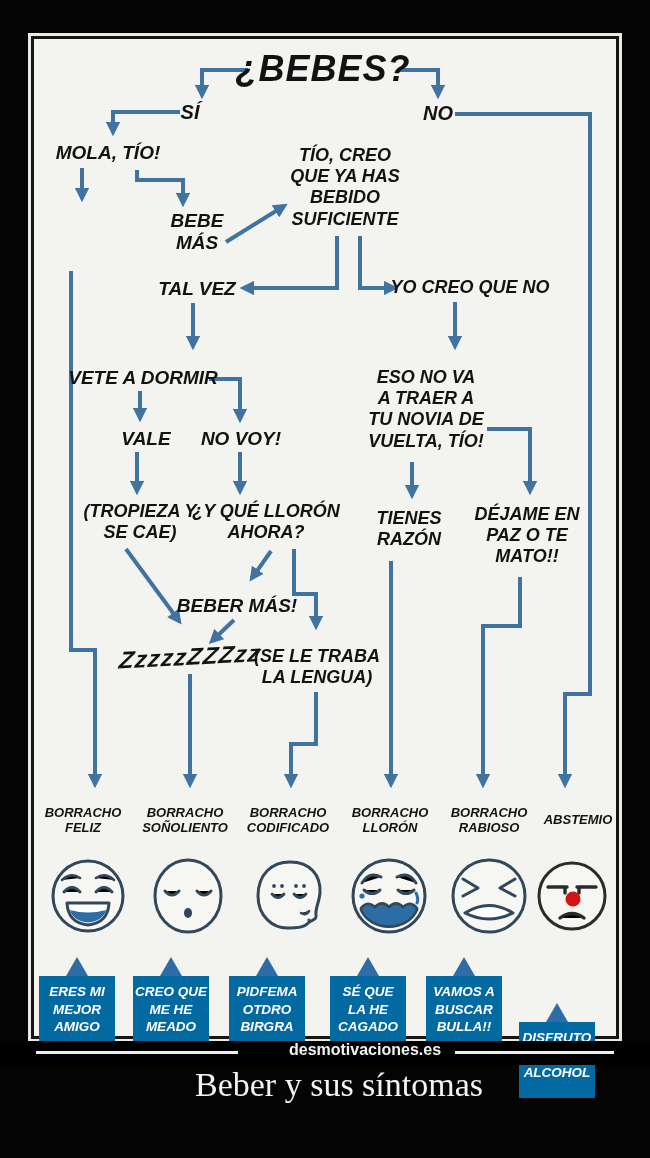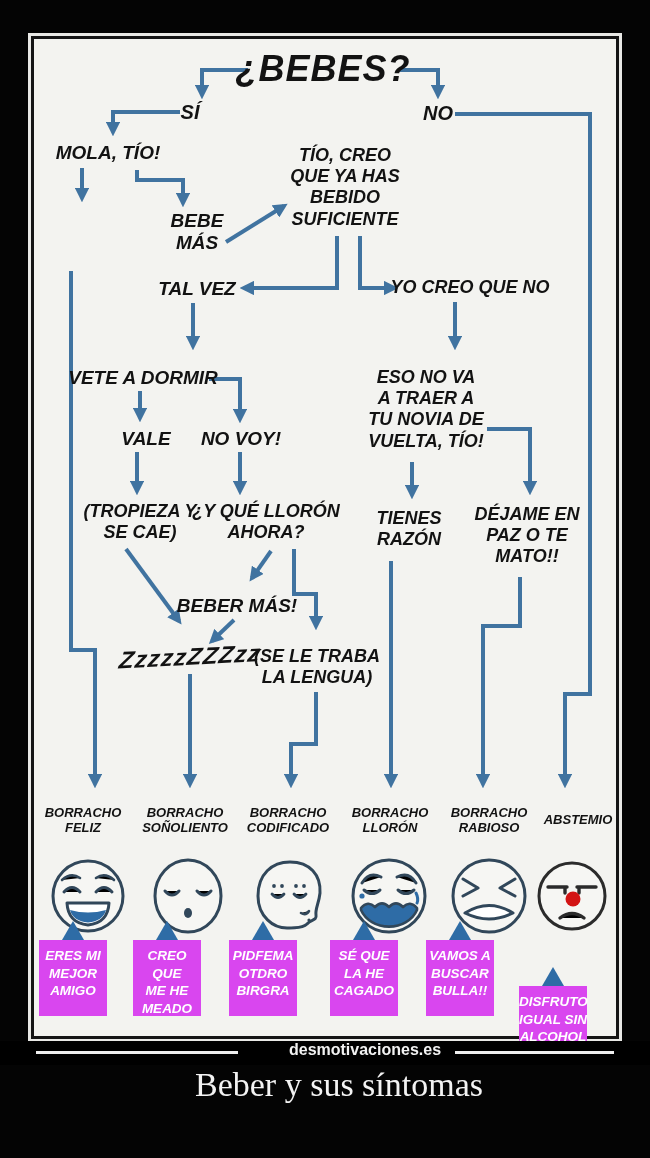--- a/index.html
+++ b/index.html
@@ -12,22 +12,22 @@
         font-weight:bold;font-style:italic;text-align:center;white-space:pre-line;
         line-height:1.18;font-size:18px;}
   .fs30{font-size:36px;letter-spacing:1px;}
   .fs20{font-size:20px;}
   .fs19{font-size:19px;}
   .zzz{font-size:24px;transform:translate(-50%,-50%) skewX(-10deg) rotate(-3deg);letter-spacing:1px;}
   .outcome-label{position:absolute;transform:translate(-50%,-50%);z-index:3;color:#121212;
         font-weight:bold;font-style:italic;text-align:center;white-space:pre-line;
         font-size:13px;line-height:1.18;}
   .face{position:absolute;width:80px;height:80px;z-index:3;}
-  .bubble{position:absolute;top:940px;width:68px;height:76px;box-sizing:border-box;z-index:3;
-        background:#d946ef;color:#ffffff;font-weight:bold;font-style:italic;font-size:13.5px;
+  .bubble{position:absolute;top:976px;width:76px;height:76px;box-sizing:border-box;z-index:3;
+        background:#0369a1;color:#ffffff;font-weight:bold;font-style:italic;font-size:13.5px;
         line-height:1.3;text-align:center;white-space:pre-line;padding-top:7px;}
   .bubble::before{content:"";position:absolute;top:-19px;left:50%;margin-left:-11px;
         border-left:11px solid transparent;border-right:11px solid transparent;
         border-bottom:19px solid #2e6ca6;}
   .wm-bar{position:absolute;left:0;top:1041px;width:650px;height:24px;background:#000;z-index:4;}
   .wm-line{position:absolute;top:10px;height:3px;background:#efefef;}
   .wm-left{left:36px;width:202px;}
   .wm-right{left:412px;width:202px;}
   .wm-text{position:absolute;top:1;left:0;width:650px;text-align:center;color:#f2f2f2;
         font-weight:bold;font-size:16px;margin-left:40px;}

